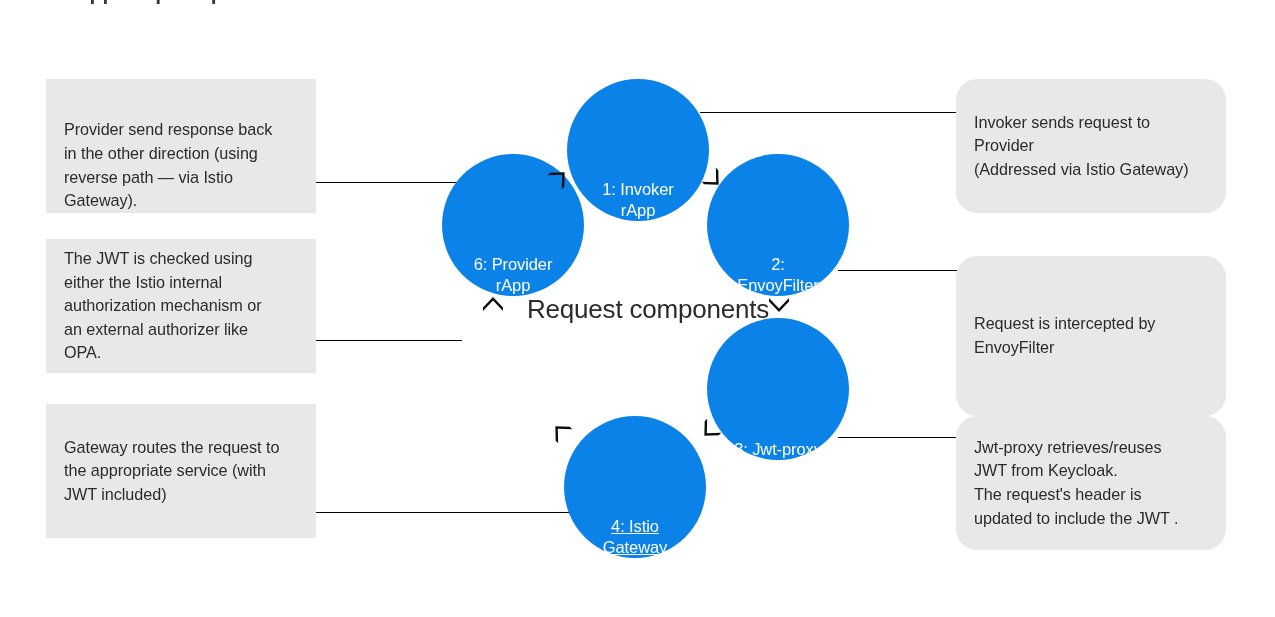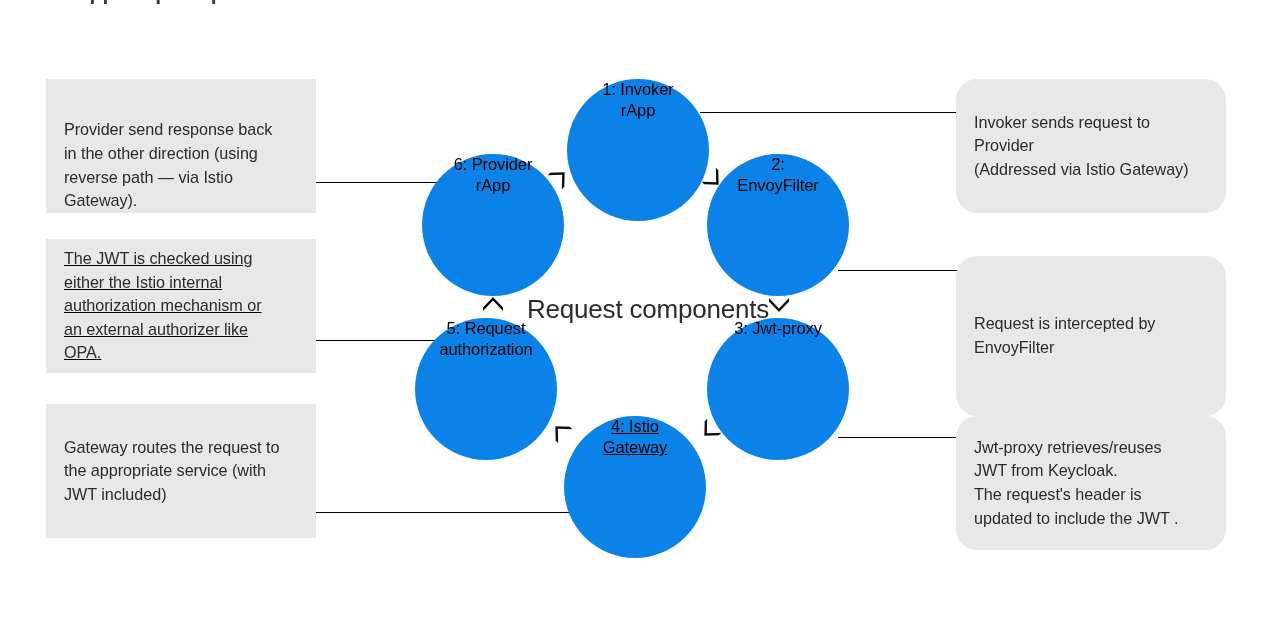--- a/index.html
+++ b/index.html
@@ -63,23 +63,23 @@
     position: absolute;
     height: 0;
     border-top: 1.6px solid #000000;
   }
 
   
   .node {
     position: absolute;
     border-radius: 50%;
     background: #0a82e8;
-    color: #000000;
+    color: #ffffff;
     display: flex;
-    align-items: flex-start;
+    align-items: flex-end;
     justify-content: center;
     text-align: center;
     box-sizing: border-box;
   }
   .node-label {
     font-size: 16.5px;
     line-height: 1.28;
     white-space: pre-line;
     padding: 0 8px;
     letter-spacing: -0.1px;
@@ -116,21 +116,21 @@
   <div id="conn-r-top" class="leader" style="left: 700px; top: 112px; width: 258px;"></div>
   <div id="conn-r-mid" class="leader" style="left: 838px; top: 270px; width: 120px;"></div>
   <div id="conn-r-bottom" class="leader" style="left: 838px; top: 437px; width: 120px;"></div>
 
   <div class="note note-left note-l1" style="background: rgb(232, 232, 232);">
     <div class="note-text" style="color: rgb(43, 43, 43);">Provider send response back
 in the other direction (using
 reverse path — via Istio
 Gateway).</div>
   </div>
-  <div class="note note-left note-l2" style="background: rgb(232, 232, 232); text-decoration: underline;">
+  <div class="note note-left note-l2" style="background: rgb(232, 232, 232);">
     <div class="note-text" style="color: rgb(43, 43, 43);">The JWT is checked using
 either the Istio internal
 authorization mechanism or
 an external authorizer like
 OPA.</div>
   </div>
   <div class="note note-left note-l3" style="background: rgb(232, 232, 232);">
     <div class="note-text" style="color: rgb(43, 43, 43);">Gateway routes the request to
 the appropriate service (with
 JWT included)</div>
@@ -160,25 +160,21 @@
     <span class="node-label">2:
 EnvoyFilter</span>
   </div>
   <div id="node-3" class="node" style="left: 707px; top: 318px; width: 142px; height: 142px; background: rgb(10, 130, 232);">
     <span class="node-label">3: Jwt-proxy</span>
   </div>
   <div id="node-4" class="node" style="left: 564px; top: 416px; width: 142px; height: 142px; background: rgb(10, 130, 232); text-decoration: underline;">
     <span class="node-label">4: Istio
 Gateway</span>
   </div>
-  <div id="node-5" class="node" style="left: 415px; top: 318px; width: 142px; height: 142px; background: rgb(10, 130, 232);">
-    <span class="node-label">5: Request
-authorization</span>
-  </div>
-  <div id="node-6" class="node" style="left: 422px; top: 154px; width: 142px; height: 142px; background: rgb(10, 130, 232);">
+  <div id="node-6" class="node" style="left: 442px; top: 154px; width: 142px; height: 142px; background: rgb(10, 130, 232);">
     <span class="node-label">6: Provider
 rApp</span>
   </div>
 
   <div class="center-caption">Request components</div>
 
   <div id="arrow-layer">
       <div class="chevron" style="left: 700px; top: 166px; transform: rotate(45deg);">
         <svg viewBox="0 0 26 26" xmlns="http://www.w3.org/2000/svg">
           <path d="M7 3 L17.5 13 L7 23 L10.5 23 L21 13 L10.5 3 Z" fill="#0d0d0d"></path>

